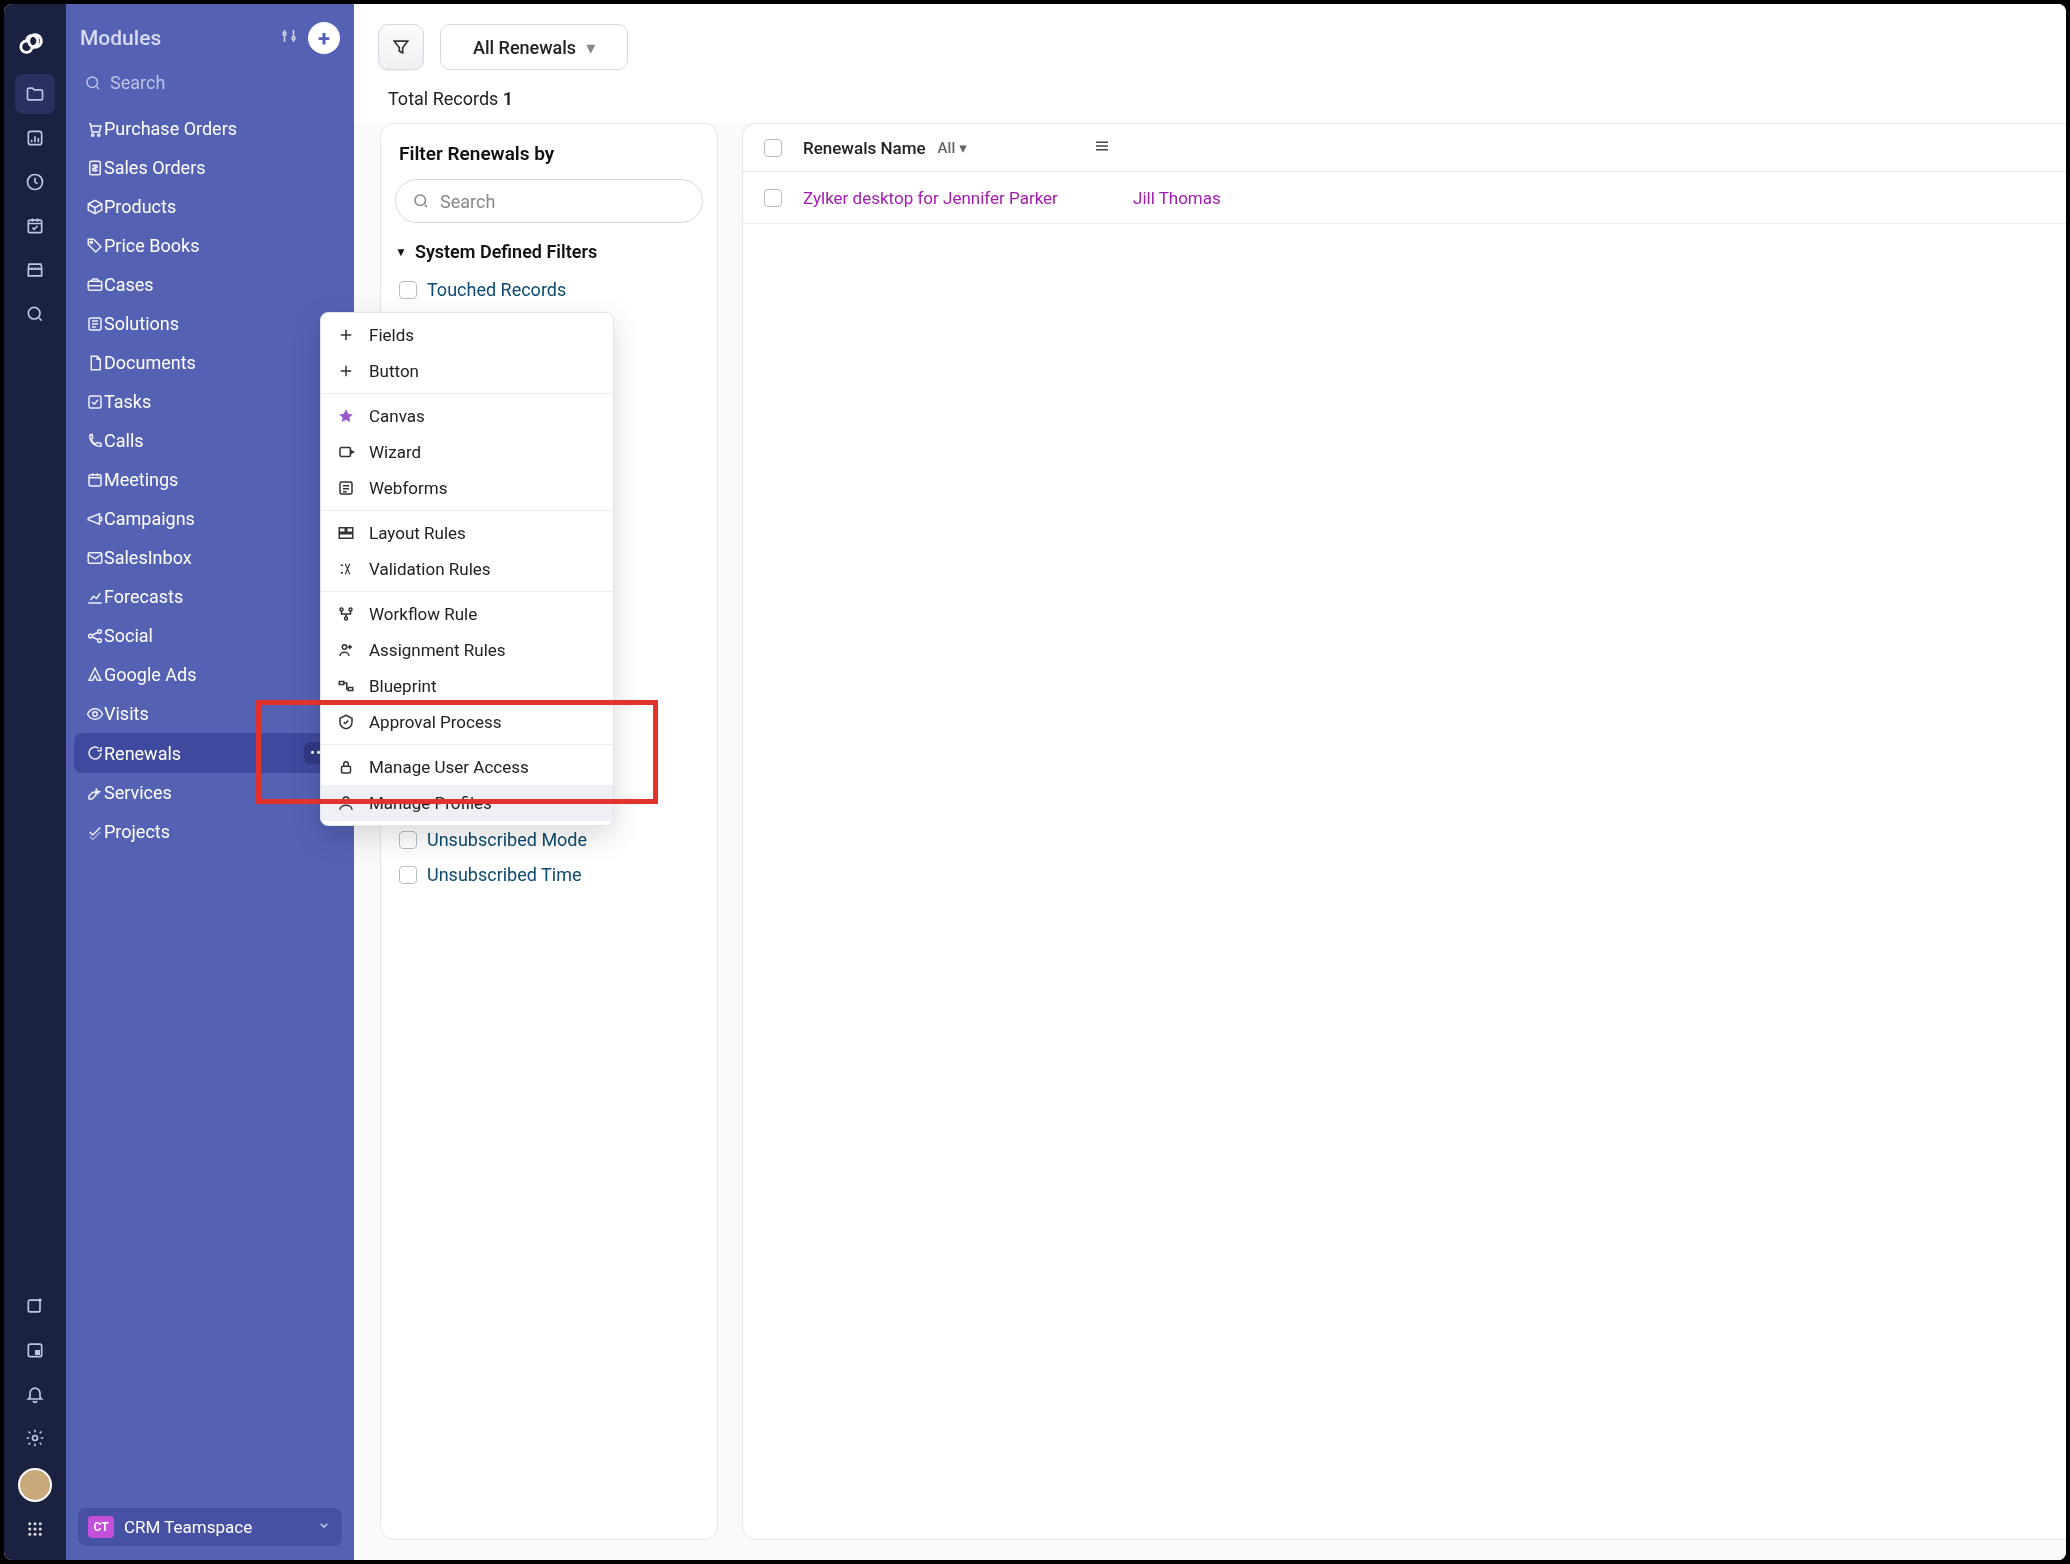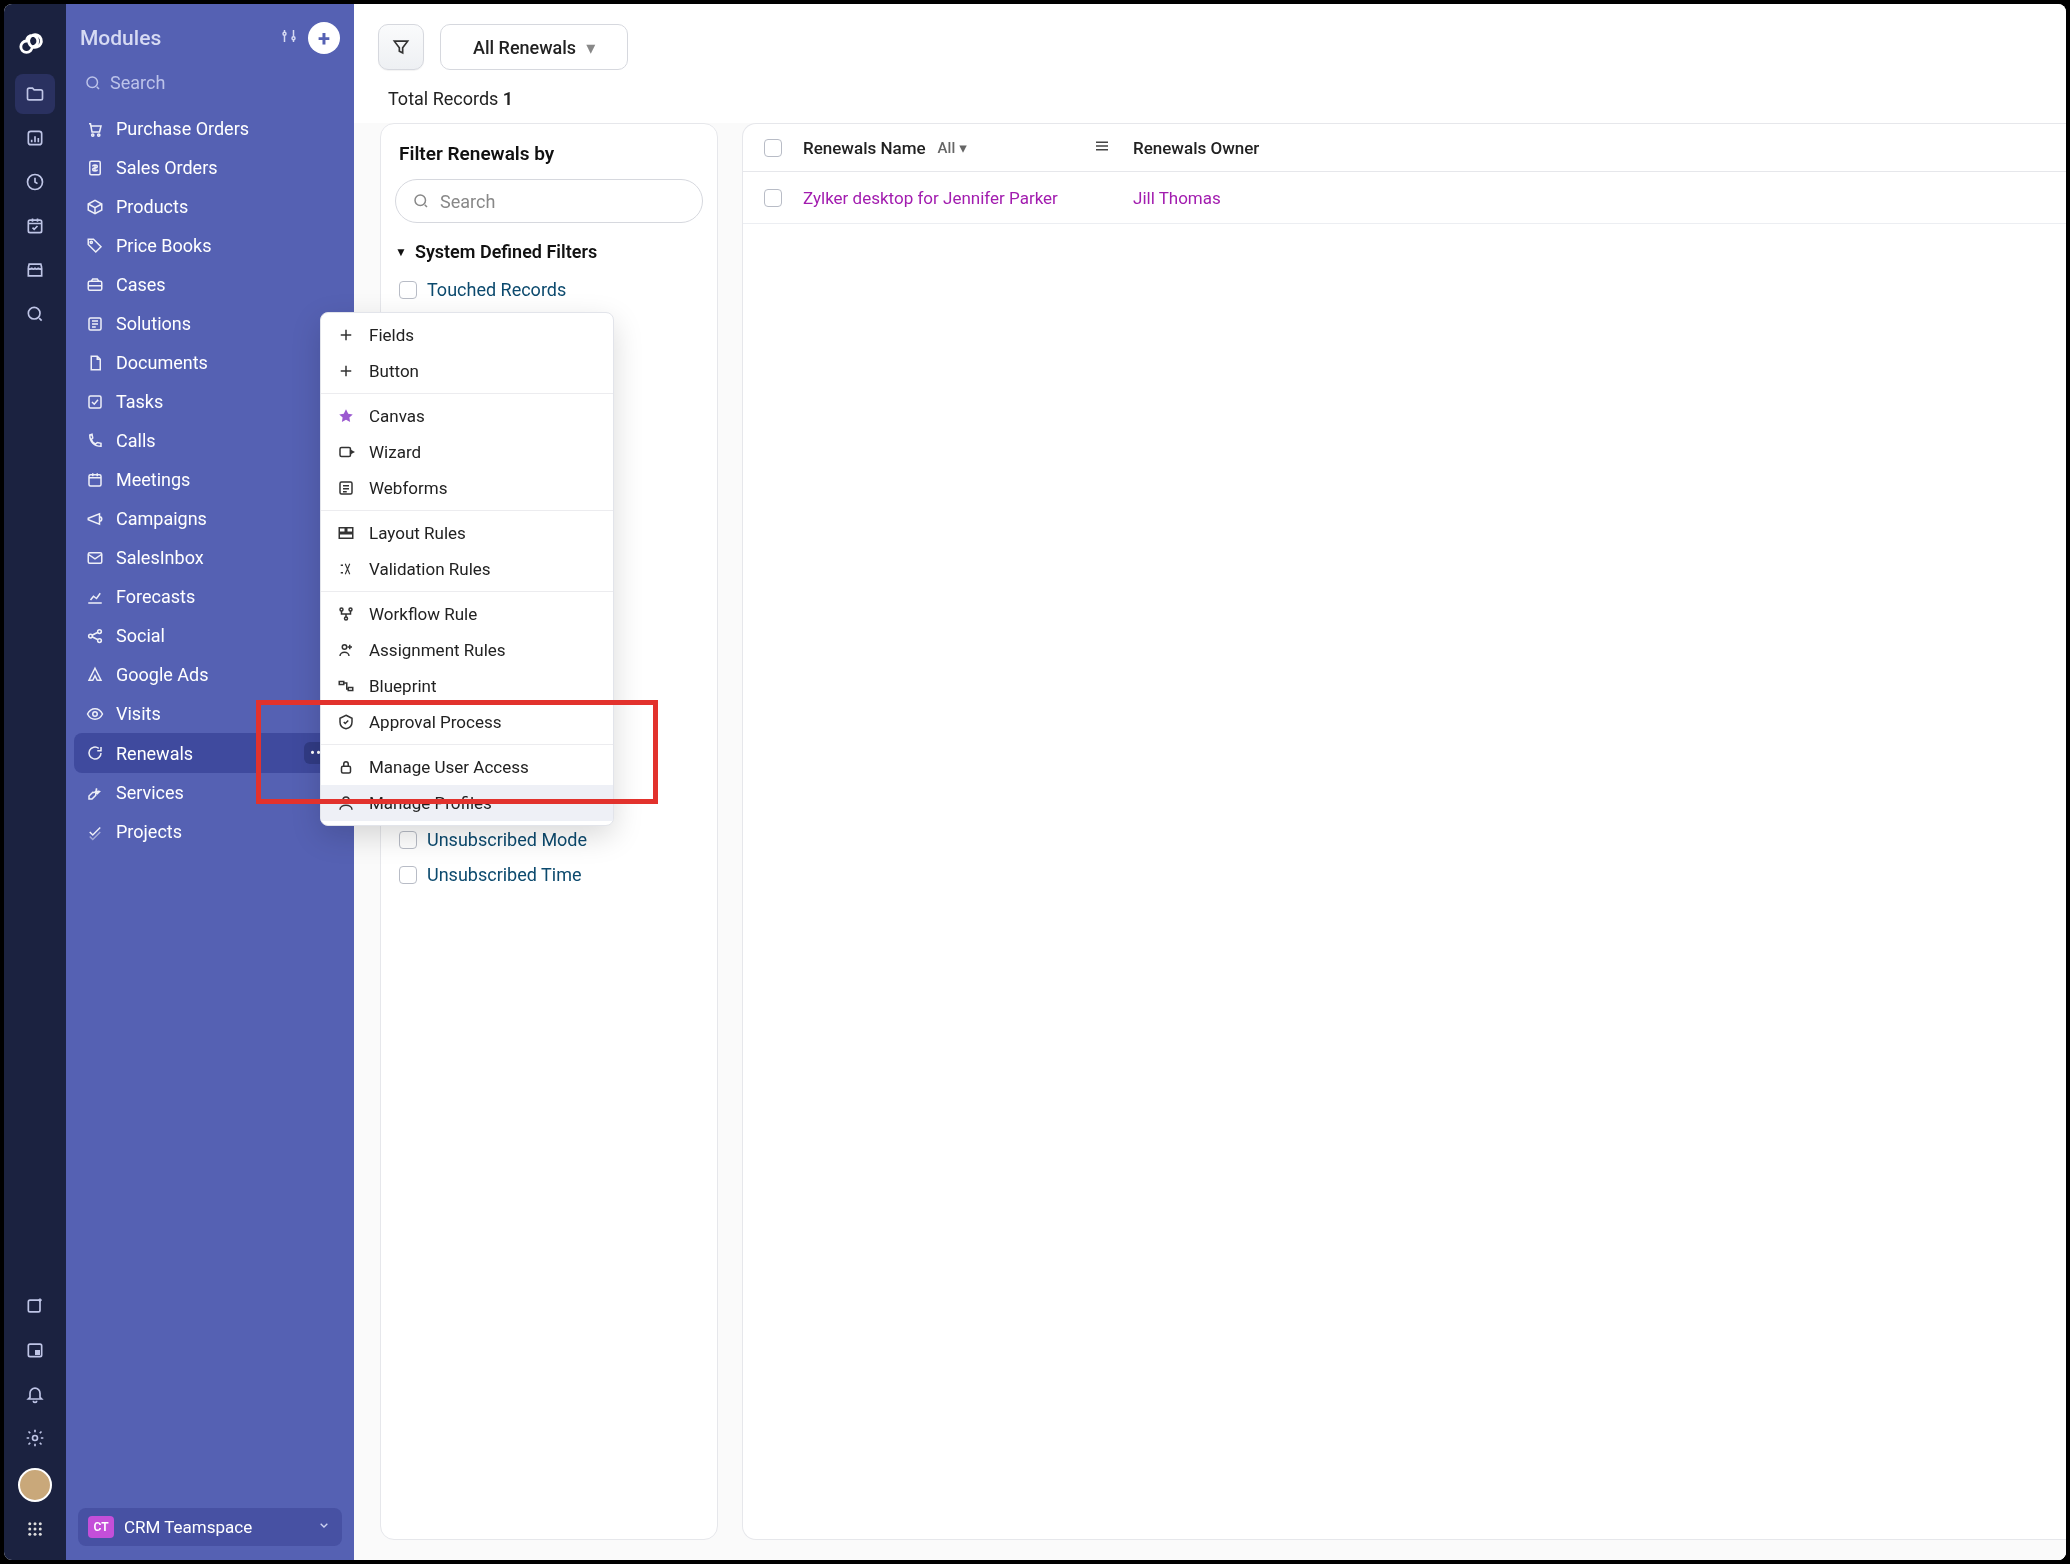--- a/index.html
+++ b/index.html
@@ -17,21 +17,21 @@
 
 
 .sidebar { width:288px; background:#5561b3; display:flex; flex-direction:column; color:#fff; }
 .sb-head { display:flex; align-items:center; padding:18px 14px 10px 14px; gap:10px; }
 .sb-title { font-size:21px; font-weight:500; color:#d6daf3; flex:1; }
 .sb-settings { color:#d6daf3; }
 .sb-add { width:32px; height:32px; border-radius:50%; background:#fff; color:#5561b3; display:flex; align-items:center; justify-content:center; font-size:22px; font-weight:bold; }
 .sb-search { display:flex; align-items:center; gap:8px; padding:8px 16px 16px 18px; color:#bcc3ea; font-size:18px; }
 .sb-search svg { flex:none; }
 .sb-list { flex:1; overflow:auto; padding:0 8px; }
-.sb-item { display:flex; align-items:center; gap:12px; padding:9px 12px; color:#fff; font-size:18px; border-radius:8px; cursor:pointer; position:relative; }
+.sb-item { display:flex; align-items:center; padding:9px 12px; color:#fff; font-size:18px; border-radius:8px; cursor:pointer; position:relative; }
 .sb-item svg { flex:none; opacity:.9; }
 .sb-item.active { background:#3f4a9e; }
 .sb-item .dots { margin-left:auto; width:30px; height:22px; border-radius:6px; background:#313b84; color:#fff; display:flex; align-items:center; justify-content:center; font-size:15px; letter-spacing:1px; }
 .sb-footer { padding:10px 12px 14px 12px; }
 .sb-team { display:flex; align-items:center; gap:10px; background:#4751a3; border-radius:8px; padding:8px 10px; font-size:17px; }
 .sb-team .badge { width:26px; height:22px; border-radius:4px; background:#c44fd9; font-size:12px; font-weight:600; display:flex; align-items:center; justify-content:center; }
 .sb-team .chev { margin-left:auto; color:#cdd3f3; }
 
 
 .main { flex:1; background:#fff; display:flex; flex-direction:column; }
@@ -375,21 +375,20 @@
           <div class="th-cb">
               <span class="cb"></span>
             </div>
           <div class="th-name">
             <span>Renewals Name</span>
             <span class="all"><span>All</span> ▾</span>
           </div>
           <div class="th-menu"><svg width="18" height="18" viewBox="0 0 24 24" fill="none" stroke="currentColor" stroke-width="2">
                 <path d="M4 7h16M4 12h16M4 17h16"></path>
               </svg></div>
-          <div class="th-owner"><span>Renewals Owner</span></div>
         </div>
         <div class="trow">
           <div class="td-cb">
               <span class="cb"></span>
             </div>
           <div class="td-name">Zylker desktop for Jennifer Parker</div>
           <div style="width:40px"></div>
           <div class="td-owner">Jill Thomas</div>
         </div>
       </div>

